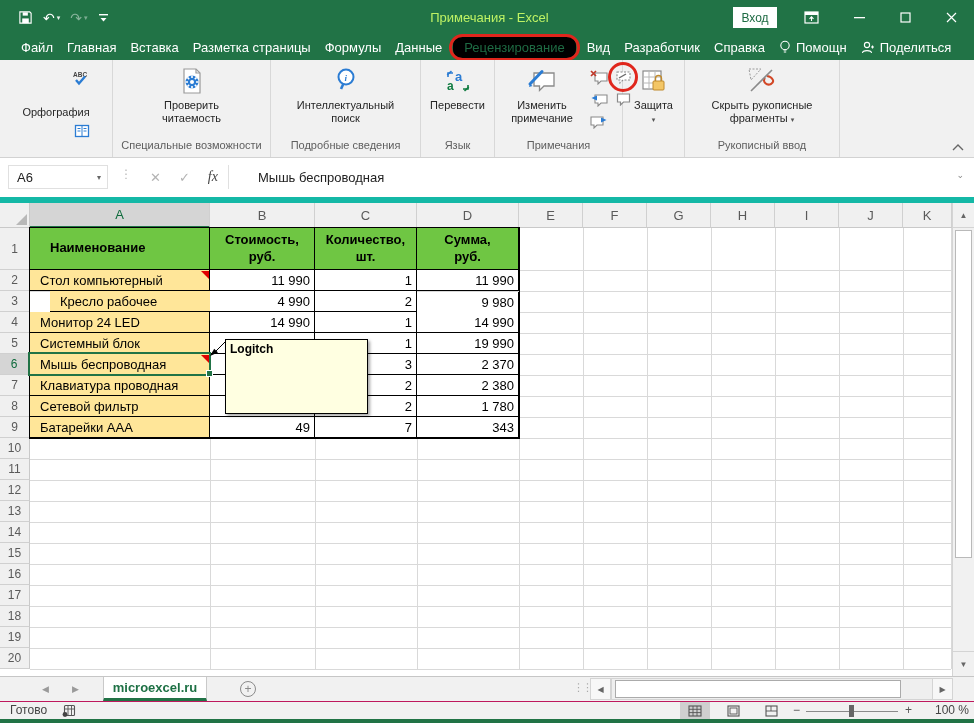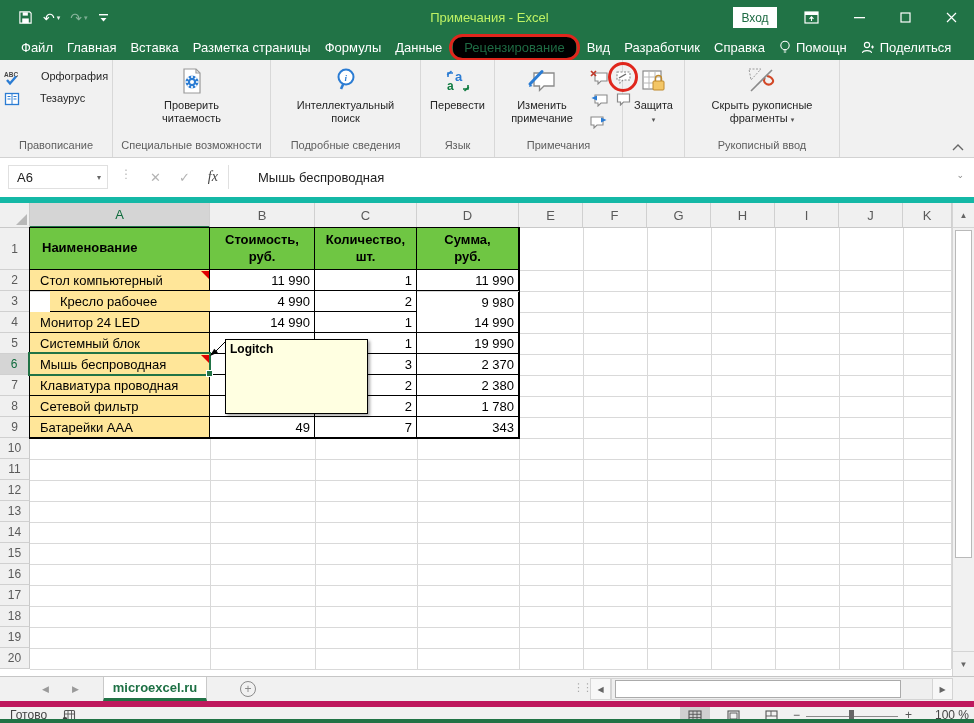--- a/index.html
+++ b/index.html
@@ -22,21 +22,21 @@
   .oval{position:absolute;inset:-2px -4px;border:3px solid #e0261c;border-radius:14px;pointer-events:none;}
   
   .ribbon{position:absolute;left:0;top:60px;width:974px;height:98px;background:#f1f1f1;border-bottom:1px solid #d2d2d2;box-sizing:border-box;display:flex;}
   .rgroup{position:relative;height:100%;border-right:1px solid #d8d8d8;display:flex;flex-direction:column;box-sizing:border-box;}
   .rgroup .gbody{flex:1;display:flex;align-items:flex-start;justify-content:center;padding-top:4px;}
   .rgroup .glabel{height:18px;text-align:center;font-size:11px;color:#5e5e5e;white-space:nowrap;}
   .bigbtn{display:flex;flex-direction:column;align-items:center;padding:2px 4px;color:#262626;}
   .bigbtn .bicon{height:30px;display:flex;align-items:center;justify-content:center;}
   .bigbtn .blabel{font-size:11px;text-align:center;line-height:1.2;margin-top:3px;color:#262626;white-space:pre-line;}
   .smallstack{display:flex;flex-direction:column;gap:6px;padding:6px 6px;}
-  .smallbtn{display:flex;align-items:flex-start;gap:20px;font-size:11px;color:#262626;white-space:nowrap;}
+  .smallbtn{display:flex;align-items:flex-end;gap:20px;font-size:11px;color:#262626;white-space:nowrap;flex-direction:column;}
   .cgrid{display:grid;grid-template-columns:24px 24px;grid-auto-rows:22px;margin-left:2px;margin-top:2px;}
   .cgrid .cbtn{position:relative;display:flex;align-items:center;justify-content:center;}
   .redcircle{position:absolute;inset:-4px -3px;border:3px solid #e0261c;border-radius:50%;pointer-events:none;}
   .collapse{position:absolute;right:10px;bottom:6px;color:#666;}
   .dda{font-size:7px;color:#555;}
   
   .fbar{position:absolute;left:0;top:158px;width:974px;height:45px;background:#fff;border-bottom:6px solid #14b8a6;box-sizing:border-box;}
   .namebox{position:absolute;left:8px;top:7px;width:100px;height:24px;border:1px solid #e0e0e0;display:flex;align-items:center;font-size:13px;color:#222;padding-left:8px;box-sizing:border-box;}
   .namebox .dd{margin-left:auto;margin-right:6px;font-size:8px;color:#666;}
   .fdots{position:absolute;left:120px;top:9px;color:#b9b9b9;font-size:12px;letter-spacing:0;}
@@ -49,21 +49,21 @@
   .grid{position:absolute;left:0;top:203px;width:974px;height:473px;background:#fff;overflow:hidden;}
   .cornerbox{position:absolute;left:0;top:0;width:30px;height:25px;background:#f0f0f0;border-right:1px solid #c9c9c9;border-bottom:1px solid #c9c9c9;box-sizing:border-box;}
   .cornerbox:after{content:"";position:absolute;right:2px;bottom:2px;border-left:11px solid transparent;border-bottom:11px solid #b8b8b8;}
   .colhdr{position:absolute;top:0;height:25px;background:#f0f0f0;border-right:1px solid #d0d0d0;border-bottom:1px solid #c9c9c9;box-sizing:border-box;display:flex;align-items:center;justify-content:center;font-size:13px;color:#5a5a5a;}
   .colhdr.sel{background:#d5d5d5;color:#0e6b3c;border-bottom:2px solid #217346;}
   .rowhdr{position:absolute;left:0;width:30px;background:#f0f0f0;border-right:1px solid #c9c9c9;border-bottom:1px solid #d0d0d0;box-sizing:border-box;display:flex;align-items:center;justify-content:center;font-size:12px;color:#5a5a5a;}
   .rowhdr.sel{background:#d5d5d5;color:#0e6b3c;border-right:2px solid #217346;}
   .gridlines{position:absolute;left:0;top:0;z-index:0;}
   .tc{position:absolute;box-sizing:border-box;border-right:1px solid #000;border-bottom:1px solid #000;font-size:13px;display:flex;align-items:center;z-index:1;}
   .th{background:#6FC643;font-weight:bold;color:#000;justify-content:center;text-align:center;white-space:pre-line;line-height:1.25;}
-  .th.left{justify-content:flex-start;padding-left:12px;text-align:center;}
+  .th.left{justify-content:flex-start;padding-left:20px;text-align:center;}
   .tda{background:#FFE699;padding-left:10px;color:#000;}
   .tdn{background:#fff;justify-content:flex-end;padding-right:4px;color:#000;}
   .toutline{position:absolute;left:29px;top:24px;width:491px;height:212px;border:1px solid #000;box-sizing:border-box;z-index:1;pointer-events:none;}
   .ctri{position:absolute;width:0;height:0;border-top:8px solid #e00000;border-left:8px solid transparent;z-index:2;}
   .selbox{position:absolute;left:28px;top:149px;width:183px;height:24px;border:2px solid #217346;box-sizing:border-box;z-index:3;}
   .handle{position:absolute;left:206px;top:167px;width:7px;height:7px;background:#217346;border:1px solid #fff;box-sizing:border-box;z-index:4;}
   .comment{position:absolute;left:225px;top:136px;width:143px;height:75px;background:#FFFFE1;border:1px solid #000;box-shadow:2px 2px 3px rgba(0,0,0,.35);box-sizing:border-box;z-index:5;font-size:12px;font-weight:bold;color:#000;padding:2px 4px;}
   .carrow{z-index:5;}
   .vscroll{position:absolute;left:952px;top:0;width:22px;height:473px;background:#f1f1f1;border-left:1px solid #d4d4d4;box-sizing:border-box;z-index:6;}
   .vs-up,.vs-down{position:absolute;left:0;width:21px;height:25px;display:flex;align-items:center;justify-content:center;color:#666;font-size:8px;border-bottom:1px solid #d4d4d4;box-sizing:border-box;}
@@ -72,21 +72,21 @@
   
   .sheetbar{position:absolute;left:0;top:676px;width:974px;height:25px;background:#f1f1f1;border-top:1px solid #c6c6c6;box-sizing:border-box;}
   .snav{position:absolute;top:0;height:24px;display:flex;align-items:center;color:#9a9a9a;font-size:9px;}
   .stab{position:absolute;left:103px;top:0;width:104px;height:24px;background:#fff;border-left:1px solid #c9c9c9;border-right:1px solid #c9c9c9;border-bottom:3px solid #217346;box-sizing:border-box;display:flex;align-items:center;justify-content:center;font-size:13px;font-weight:bold;color:#1e7145;}
   .addsheet{position:absolute;left:240px;top:4px;width:16px;height:16px;border:1.5px solid #8a8a8a;border-radius:50%;color:#8a8a8a;display:flex;align-items:center;justify-content:center;font-size:12px;line-height:1;box-sizing:border-box;}
   .hhandle{position:absolute;left:573px;top:4px;color:#aaa;font-size:11px;letter-spacing:-2px;}
   .hs-btn{position:absolute;top:1px;width:21px;height:22px;background:#f7f7f7;border:1px solid #d4d4d4;box-sizing:border-box;display:flex;align-items:center;justify-content:center;color:#666;font-size:8px;}
   .hs-track{position:absolute;left:611px;top:1px;width:322px;height:22px;background:#efefef;border:1px solid #d4d4d4;box-sizing:border-box;}
   .hthumb{position:absolute;left:3px;top:1px;width:286px;height:18px;background:#fff;border:1px solid #ababab;box-sizing:border-box;}
   
-  .statusbar{position:absolute;left:0;top:701px;width:974px;height:18px;background:#f1f1f1;border-top:6px solid #be185d;box-sizing:border-box;font-size:12px;color:#444;padding-left:20px;}
+  .statusbar{position:absolute;left:0;top:701px;width:974px;height:18px;background:#f1f1f1;border-top:1px solid #be185d;box-sizing:border-box;font-size:12px;color:#444;padding-left:20px;}
   .st-left{position:absolute;left:10px;top:1px;}
   .macroicon{position:absolute;left:62px;top:2px;}
   .viewbtn{position:absolute;top:0;width:30px;height:17px;display:flex;align-items:center;justify-content:center;}
   .viewbtn.active{background:#cfcfcf;}
   .zminus{position:absolute;left:793px;top:1px;color:#555;}
   .ztrack{position:absolute;left:806px;top:9px;width:92px;height:1px;background:#8a8a8a;}
   .zthumb{position:absolute;left:849px;top:3px;width:5px;height:12px;background:#666;}
   .zplus{position:absolute;left:905px;top:1px;color:#555;}
   .zlabel{position:absolute;left:925px;top:1px;width:44px;text-align:right;}
   .greenstrip{position:absolute;left:0;top:719px;width:974px;height:4px;background:#217346;}

